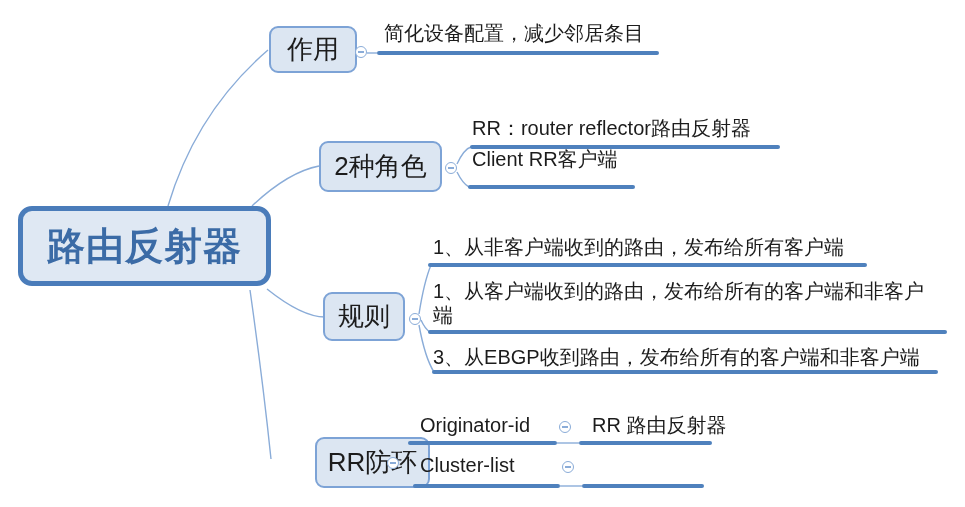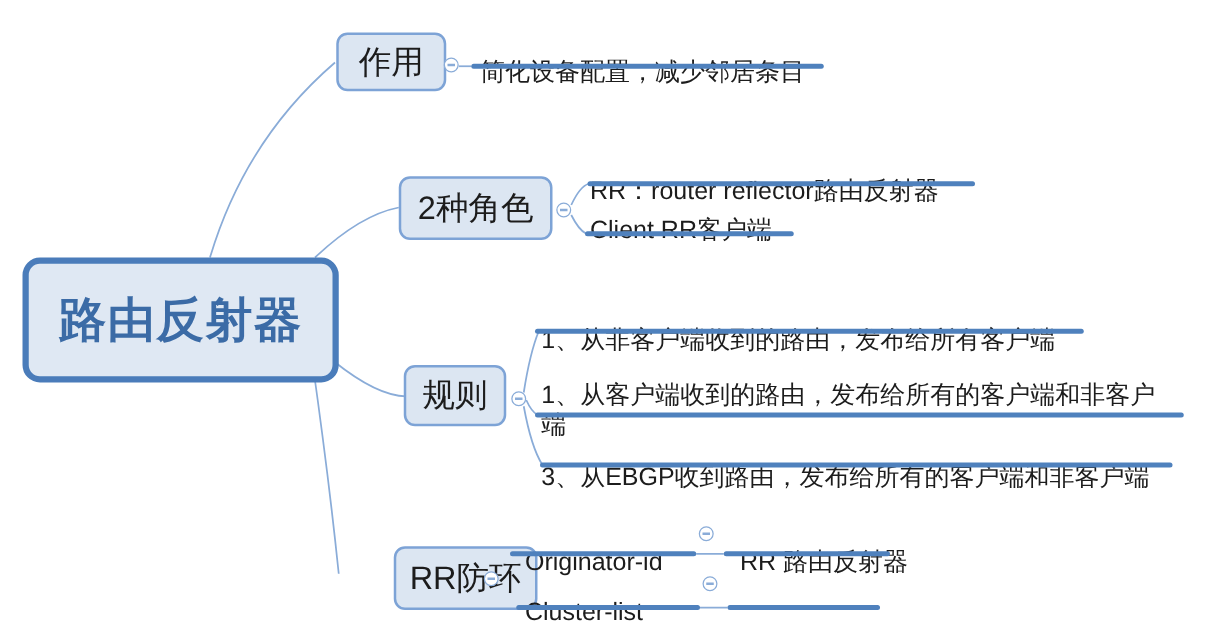--- a/index.html
+++ b/index.html
@@ -14,21 +14,21 @@
     background:#dce6f2;border:2px solid #7da3d6;border-radius:9px;
     font-size:26px;color:#1c1c1c;box-sizing:border-box;white-space:nowrap;
   }
   .root-topic{
     position:absolute;display:flex;align-items:center;justify-content:center;
     background:#dfe8f3;border:5px solid #4a7cba;border-radius:14px;
     font-size:38px;font-weight:bold;color:#3b6ba6;box-sizing:border-box;
     letter-spacing:1px;white-space:nowrap;
   }
   .child-label{
-    position:absolute;font-size:20px;line-height:24px;color:#1c1c1c;white-space:nowrap;margin-top:25px;
+    position:absolute;font-size:20px;line-height:24px;color:#1c1c1c;white-space:nowrap;
   }
   .child-label.wrap{white-space:normal;}
   .ubar{
     position:absolute;height:4px;background:#4f81bd;border-radius:2px;
   }
   .toggle{
     position:absolute;width:12px;height:12px;border:1px solid #8aacd8;border-radius:50%;
     background:#ffffff;box-sizing:border-box;display:flex;align-items:center;justify-content:center;
   }
   .toggle .dash{width:6px;height:1.5px;background:#8aacd8;}
@@ -48,21 +48,21 @@
     <path d="M 457,172 Q 463,184 469,187"></path>
     <path d="M 419,314 Q 424,282 431,265"></path>
     <path d="M 421,320 Q 425,329 430,332"></path>
     <path d="M 419,325 Q 425,358 434,372"></path>
     <path d="M 399,459 Q 403,446 410,443"></path>
     <path d="M 399,467 Q 403,484 414,486"></path>
     <path d="M 557,443 L 579,443"></path>
     <path d="M 560,486 L 582,486"></path>
   </svg>
 
-  <div class="root-topic" style="left:18px;top:206px;width:253px;height:100px;">
+  <div class="root-topic" style="left:18px;top:206px;width:253px;height:80px;">
     <span>路由反射器</span>
   </div>
 
   <div class="topic" style="left:269px;top:26px;width:88px;height:47px;">
     <span>作用</span>
   </div>
   <div class="toggle" style="left:355px;top:46px;">
       <div class="dash"></div>
     </div>
   <div class="child-label" style="left:384px;top:21px;">简化设备配置，减少邻居条目</div>

